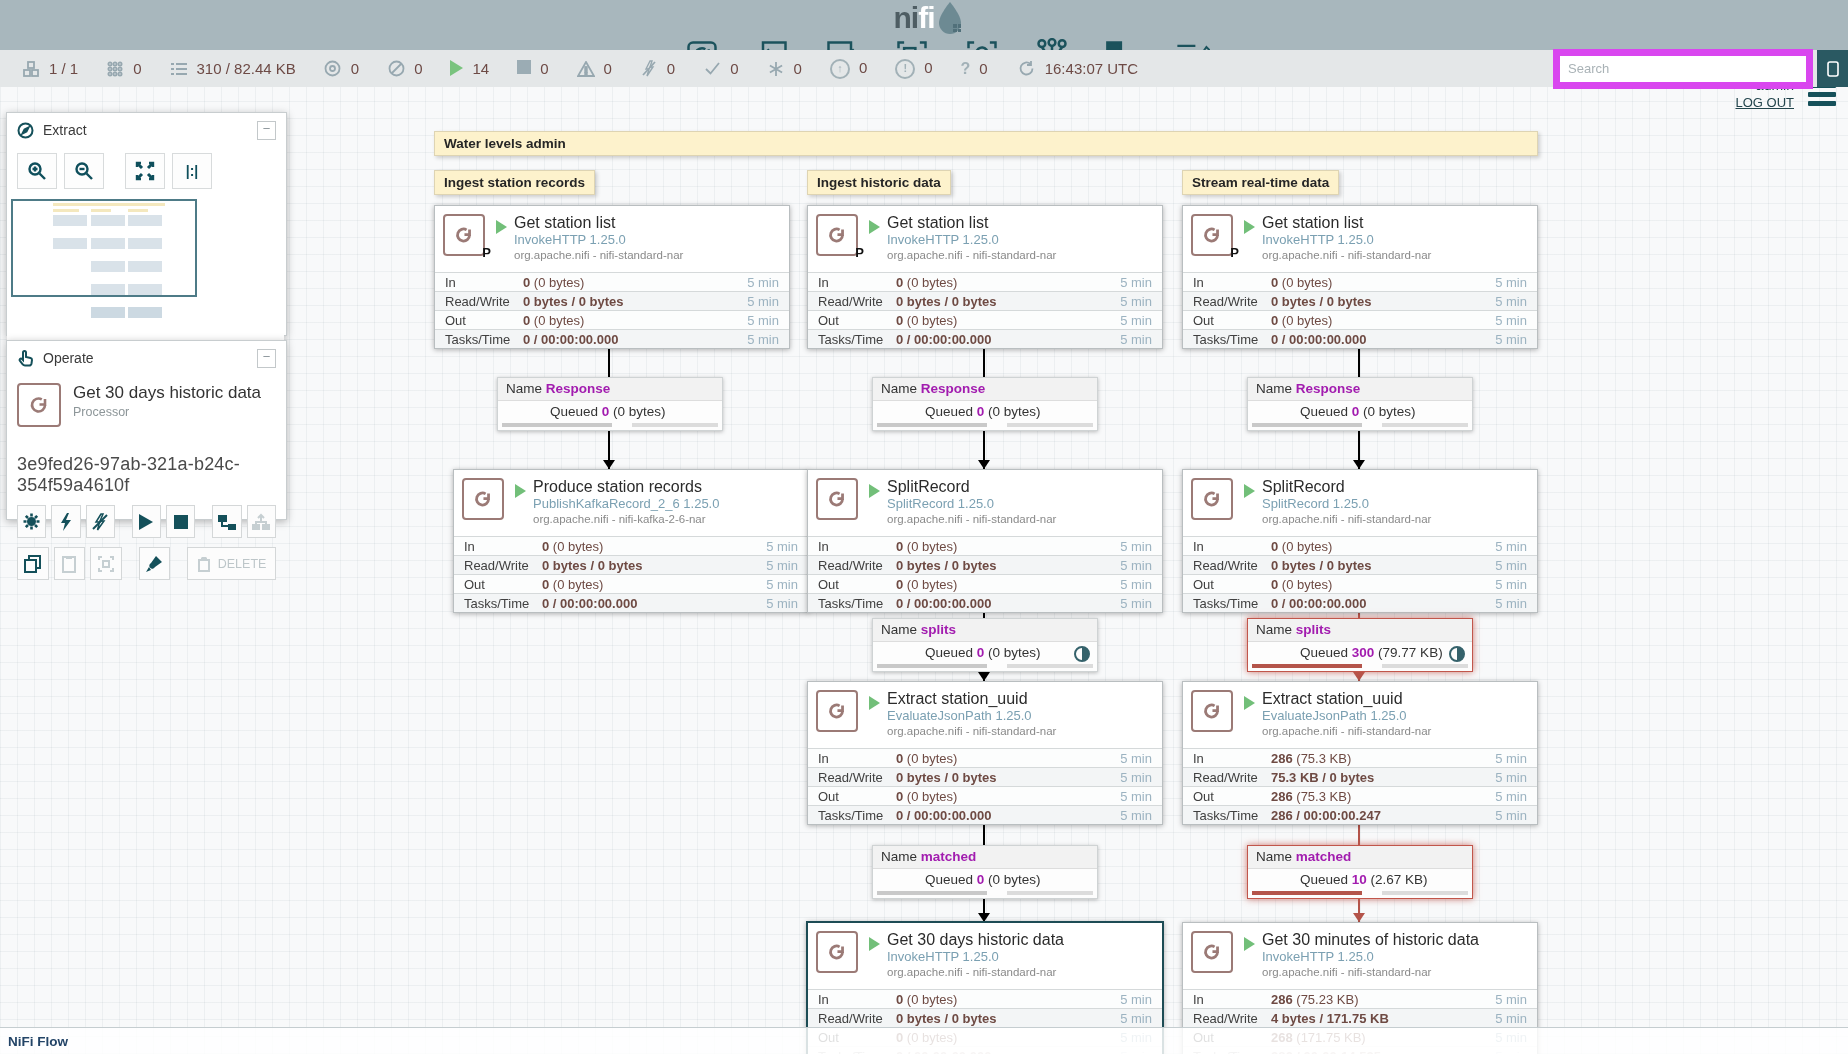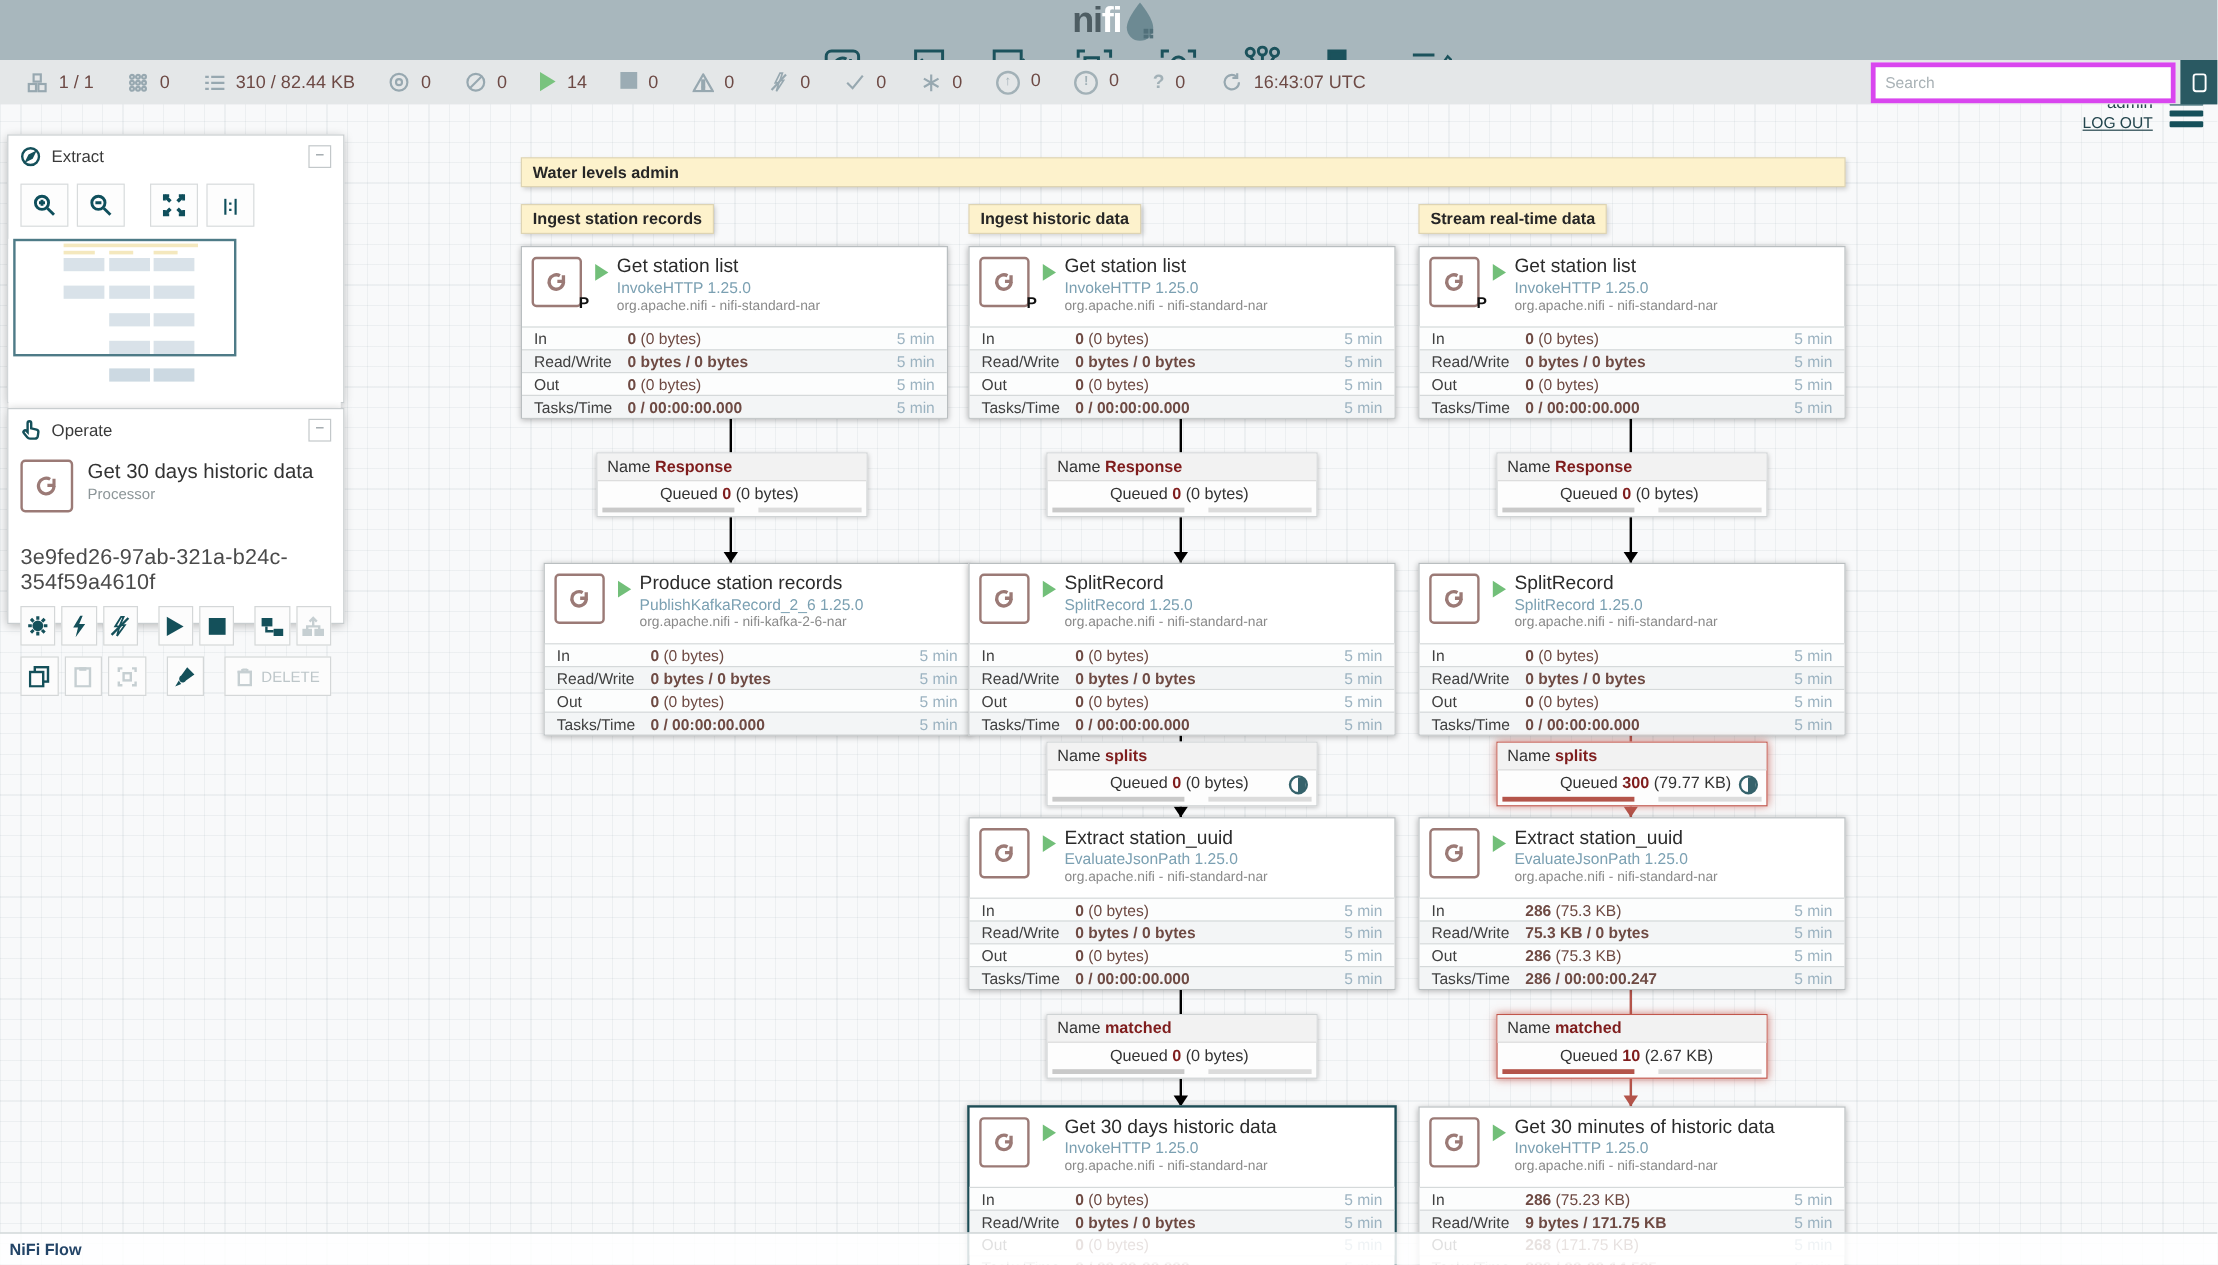--- a/index.html
+++ b/index.html
@@ -26,21 +26,21 @@
   .sb-item{display:flex;align-items:flex-start;gap:9px;margin-left:28px;white-space:nowrap;}
   .sb-item:first-child{margin-left:22px;}
   .sb-ic{width:18px;height:18px;display:inline-flex;align-items:center;justify-content:center;color:#97a8b0;}
   .sb-ic svg{stroke:#97a8b0;fill:none;stroke-width:1.8;}
   .tri-run{width:0;height:0;border-left:13px solid #79c37e;border-top:8px solid transparent;border-bottom:8px solid transparent;}
   .sq-stop{width:14px;height:14px;background:#9bacb4;}
   .qmark{font-weight:bold;color:#a2b1b7;font-size:16px;}
   .circ{width:16px;height:16px;border:2px solid #a2b1b7;border-radius:50%;display:flex;align-items:center;justify-content:center;font-size:11px;font-weight:bold;color:#a2b1b7;line-height:1;}
   .sb-time{display:flex;align-items:center;gap:9px;margin-left:30px;}
   .sb-search{margin-left:auto;margin-right:4px;}
-  .sb-search input{width:230px;height:26px;border:4px solid #d946ef;background:#fff;padding:0 8px;font-size:13px;color:#444;font-family:"Liberation Sans",sans-serif;outline:none;}
+  .sb-search input{width:230px;height:26px;border:7px solid #d946ef;background:#fff;padding:0 8px;font-size:13px;color:#444;font-family:"Liberation Sans",sans-serif;outline:none;}
   .sb-search input::placeholder{color:#a9b2b6;}
   .sb-btn{width:31px;height:37px;background:#2a5962;display:flex;align-items:center;justify-content:center;cursor:pointer;}
   .sb-btn svg{stroke:#fff;fill:none;stroke-width:1.6;}
   
   .panel{position:absolute;background:#fff;border:1px solid #c8cdcf;box-shadow:0 2px 8px rgba(0,0,0,0.28);z-index:30;}
   .panel-head{height:34px;display:flex;align-items:center;padding:0 10px;gap:9px;font-size:14px;color:#3a3a3a;}
   .panel-head svg{stroke:#14505a;fill:none;stroke-width:2;}
   .collapse{margin-left:auto;width:17px;height:17px;border:1px solid #c3c8ca;color:#8a9499;font-size:13px;line-height:14px;text-align:center;cursor:pointer;background:#fff;}
   .nav-tools{display:flex;gap:7px;padding:6px 10px;}
   .nav-btn{width:38px;height:34px;border:1px solid #d8dbdc;background:#fdfdfd;display:flex;align-items:center;justify-content:center;cursor:pointer;color:#0f4f5c;font-weight:bold;font-size:14px;}
@@ -88,21 +88,21 @@
   .sw{margin-left:auto;color:#9cb3c1;}
   .proc.faderow .stat-row:last-child{opacity:0.35;}
   
   .cline{position:absolute;width:2px;background:#000;z-index:3;}
   .cline.red{background:#b4544a;}
   .carrow{position:absolute;width:0;height:0;border-left:6px solid transparent;border-right:6px solid transparent;border-top:9px solid #000;z-index:4;}
   .carrow.red{border-top-color:#b4544a;}
   .conn{position:absolute;width:224px;background:#fdfdfd;border:1px solid #cfd3d4;box-shadow:0 1px 4px rgba(0,0,0,0.25);z-index:12;font-size:13.5px;color:#333;cursor:pointer;}
   .conn-name{background:#f2f2f2;border-bottom:1px solid #ddd;padding:2px 8px;height:18px;line-height:18px;}
   .conn-q{padding:2px 8px;height:18px;line-height:18px;position:relative;margin-left:44px;}
-  .conn b{color:#7f1d1d;}
+  .conn b{color:#a21caf;}
   .bars{display:flex;justify-content:space-between;padding:0 4px 3px 4px;}
   .bar-l{width:110px;height:4px;background:#c9c9c9;}
   .bar-r{width:86px;height:4px;background:#dcdcdc;}
   .conn.alert{border:1px solid #c1564b;box-shadow:0 0 7px rgba(193,86,75,0.8);}
   .conn.alert .bar-l{background:#b4544a;}
   .balance{position:absolute;right:7px;top:4px;width:12px;height:12px;border:2px solid #35626b;border-radius:50%;background:linear-gradient(90deg,transparent 0 50%,#35626b 50% 100%);}
   
   .footer{position:absolute;left:0;bottom:0;width:1848px;height:26px;background:rgba(255,255,255,0.84);border-top:1px solid #c5cdd0;z-index:25;display:flex;align-items:center;}
   .crumb{font-size:13.5px;font-weight:bold;color:#234467;margin-left:8px;cursor:pointer;}
 </style>
@@ -845,21 +845,21 @@
       <div class="proc-bundle">org.apache.nifi - nifi-standard-nar</div>
     </div>
   </div>
   <div class="stat-row">
       <span class="sl">In</span>
       <span class="sv"><b>286</b><span> (75.23 KB)</span></span>
       <span class="sw">5 min</span>
     </div>
   <div class="stat-row">
       <span class="sl">Read/Write</span>
-      <span class="sv"><b>9 bytes / 171.75 KB</b><span></span></span>
+      <span class="sv"><b>4 bytes / 171.75 KB</b><span></span></span>
       <span class="sw">5 min</span>
     </div>
   <div class="stat-row">
       <span class="sl">Out</span>
       <span class="sv"><b>268</b><span> (171.75 KB)</span></span>
       <span class="sw">5 min</span>
     </div>
   <div class="stat-row">
       <span class="sl">Tasks/Time</span>
       <span class="sv"><b>286 / 00:00:14.525</b><span></span></span>

